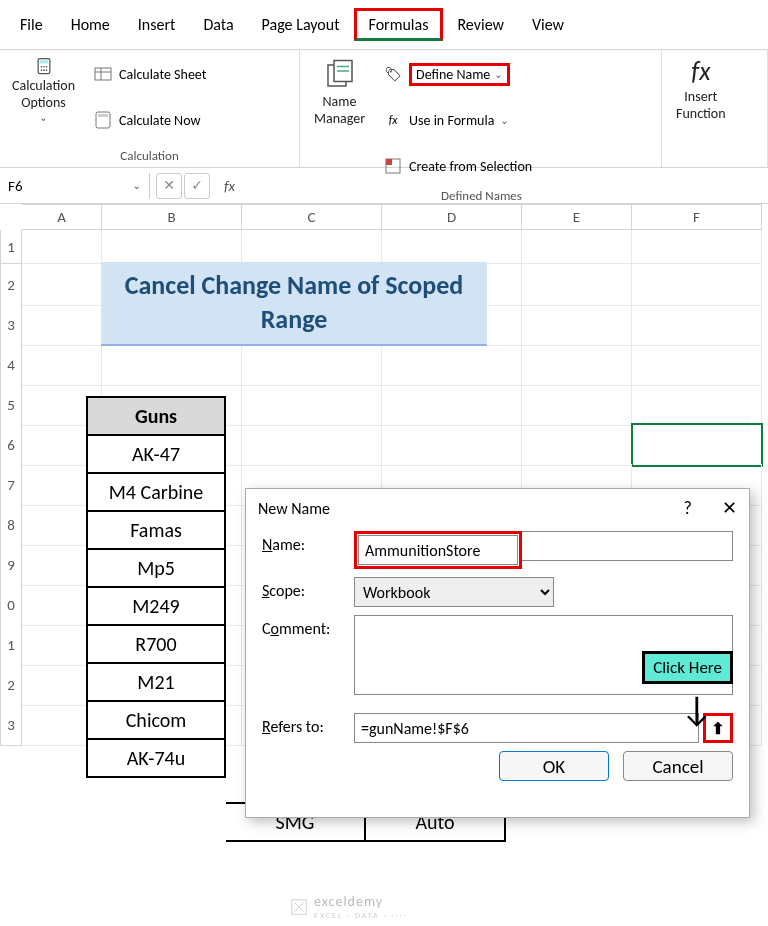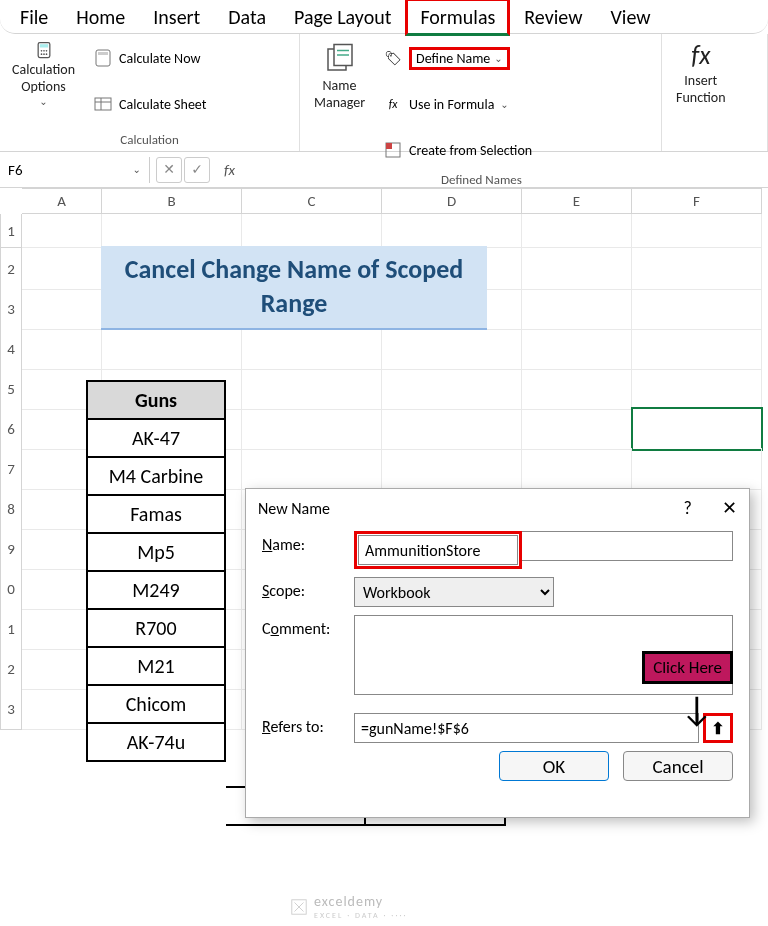--- a/index.html
+++ b/index.html
@@ -1,19 +1,19 @@
 <!DOCTYPE html>
 <html><head>
 <meta charset="utf-8">
 <style>
 * { box-sizing: border-box; margin: 0; padding: 0; font-family: "Segoe UI", Calibri, sans-serif; }
 body { background: #fff; width: 768px; height: 926px; overflow: hidden; position: relative; }
 
 
-.menubar { display: flex; align-items: center; height: 34px; border-bottom: 1px solid #d4d4d4; padding: 0 6px; font-size: 20px; border-radius: 15px; }
+.menubar { display: flex; align-items: center; height: 50px; border-bottom: 1px solid #d4d4d4; padding: 0 6px; font-size: 16px; }
 .menubar .mi { padding: 6px 14px; cursor: pointer; }
 .menubar .mi.active { background: #fff; border: 3px solid #e80000; border-bottom: 3px solid #107c41; padding: 4px 12px; }
 
 
 .ribbon { display: flex; height: 118px; border-bottom: 1px solid #d4d4d4; background: #fff; gap: 2px; }
 .rgroup { display: flex; flex-direction: column; border-right: 1px solid #e0e0e0; padding: 4px 8px 2px 8px; }
 .rgroup .body { flex: 1; display: flex; align-items: flex-start; gap: 10px; }
 .rgroup .label { text-align: center; font-size: 13px; color: #555; padding: 2px 0; }
 .rbtn { display: flex; flex-direction: column; align-items: center; font-size: 14px; color: #222; padding: 2px 4px; line-height: 1.2; }
 .rbtn .txt { text-align: center; margin-top: 2px; }
@@ -60,21 +60,21 @@
 .name-hl { border: 3px solid #e80000; padding: 1px; display:inline-block; }
 .select-wrap { flex:1; display:flex; }
 .select-wrap select { flex:1; border:1px solid #888; height:30px; font-size:16px; padding:0 4px; }
 .refers-wrap { flex:1; display:flex; align-items:center; }
 .refers-wrap .dlg-input { flex:1; }
 .refers-btn { width:30px; height:30px; border:3px solid #e80000; margin-left:4px; display:flex; align-items:center; justify-content:center; font-weight:bold; }
 .dlg-btns { display:flex; justify-content:flex-end; gap: 14px; margin-top: 6px; }
 .dlg-btns button { width: 110px; height: 30px; border:1px solid #888; background:#f6f6f6; border-radius:4px; font-size:19px; }
 .dlg-btns button.ok { border:1.5px solid #0078d4; }
 
-.clickhere { position:absolute; right: 16px; top: 162px; border: 3px solid #000; padding: 3px 8px; font-size: 17px; background:#be185d; z-index:60;}
+.clickhere { position:absolute; right: 16px; top: 162px; border: 3px solid #000; padding: 3px 8px; font-size: 17px; background:#5eead4; z-index:60;}
 .arrow { position:absolute; right: 36px; top: 198px; font-size: 36px; z-index:60;}
 
 .watermark { position:absolute; left: 290px; top: 893px; color:#bbb; font-size: 14px; letter-spacing: 1px; z-index: 1; display:flex; align-items:center; gap:6px;}
 .watermark .sub { font-size:8px; letter-spacing:2px; color:#ccc; display:block; }
 
 svg { display:block; }
 .chev { font-size:10px; color:#555; }
 </style>
 </head>
 <body>
@@ -107,35 +107,35 @@
             </svg>
         </span>
         <span class="txt" style="white-space:pre-line">Calculation
 Options</span>
         <span class="chev">⌄</span>
       </div>
       <div class="rstack">
         <div class="row">
           <span class="icon-box">
             <svg width="20" height="20" viewBox="0 0 20 20">
-                <rect x="3" y="2" width="14" height="16" rx="2" fill="none" stroke="#777"></rect>
-                <rect x="5" y="4" width="10" height="3" fill="#ccc"></rect>
-              </svg>
-          </span>
-          <span>Calculate Now</span>
-        </div>
-        <div class="row">
-          <span class="icon-box">
-            <svg width="20" height="20" viewBox="0 0 20 20">
                 <rect x="2" y="4" width="16" height="12" fill="none" stroke="#777"></rect>
                 <line x1="2" y1="8" x2="18" y2="8" stroke="#777"></line>
                 <line x1="8" y1="4" x2="8" y2="16" stroke="#777"></line>
               </svg>
           </span>
           <span>Calculate Sheet</span>
+        </div>
+        <div class="row">
+          <span class="icon-box">
+            <svg width="20" height="20" viewBox="0 0 20 20">
+                <rect x="3" y="2" width="14" height="16" rx="2" fill="none" stroke="#777"></rect>
+                <rect x="5" y="4" width="10" height="3" fill="#ccc"></rect>
+              </svg>
+          </span>
+          <span>Calculate Now</span>
         </div>
       </div>
     </div>
     <div class="label">Calculation</div>
   </div>
 
   <div class="rgroup" style="width:360px;">
     <div class="body">
       <div class="rbtn">
         <span class="icon-box" style="width:36px;height:36px;">

